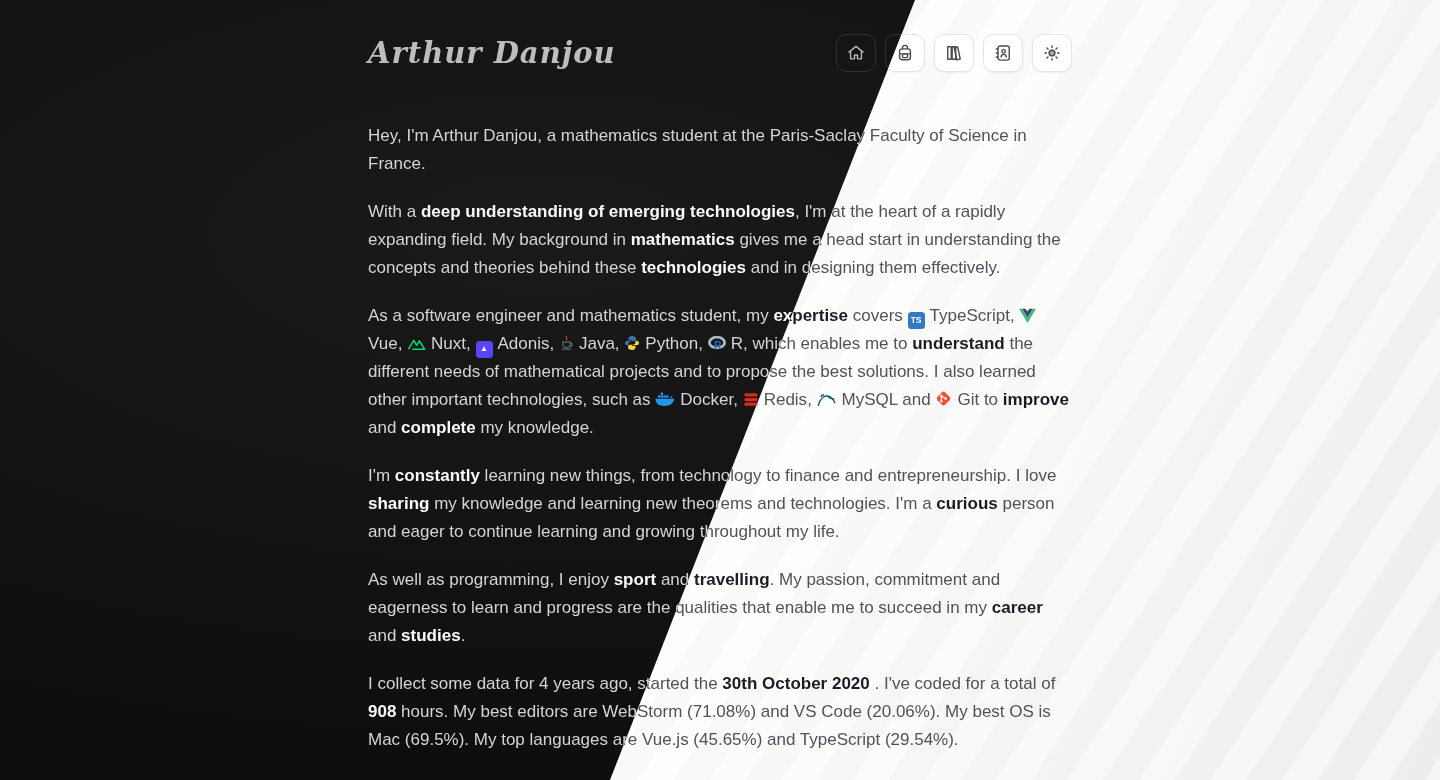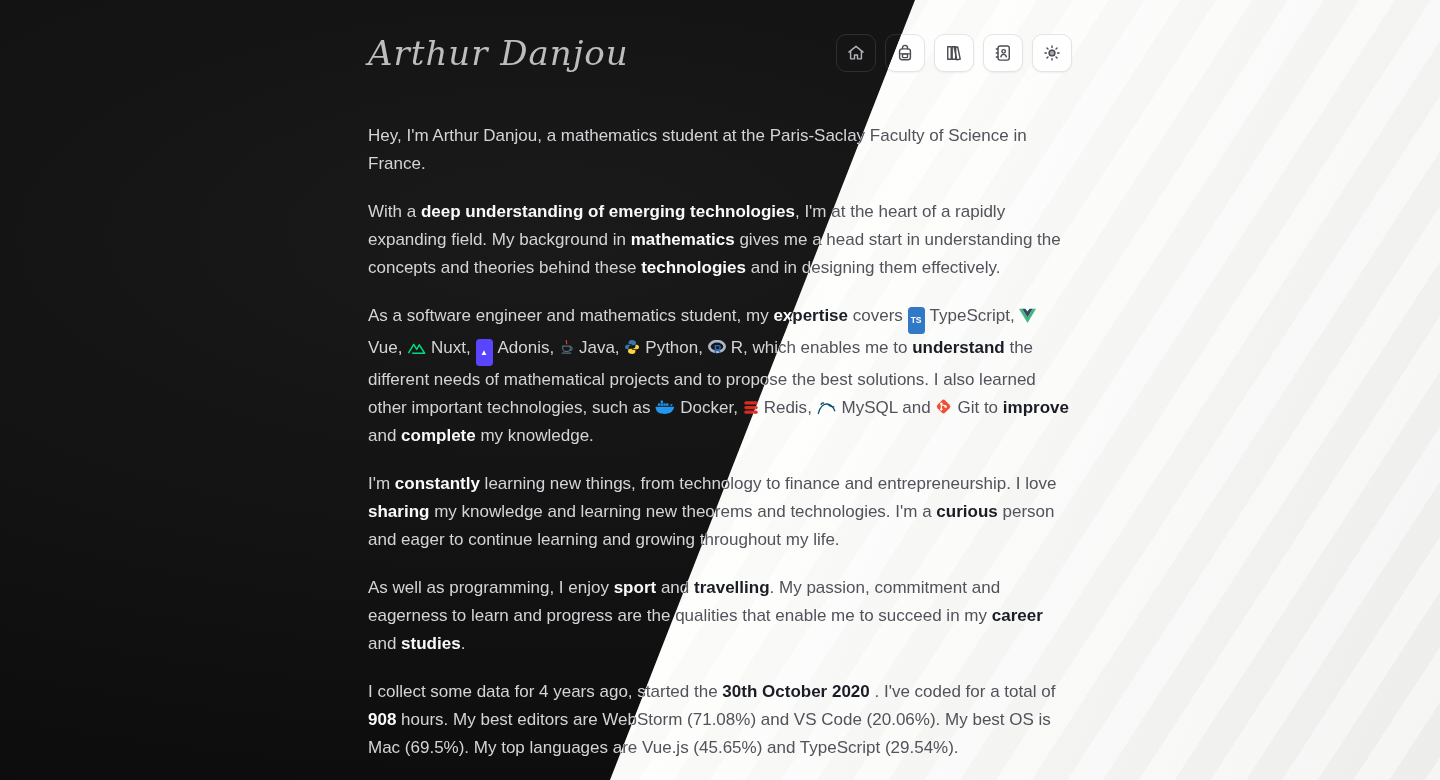--- a/index.html
+++ b/index.html
@@ -20,22 +20,22 @@
     clip-path:polygon(915px 0, 1440px 0, 1440px 780px, 610px 780px);
   }
   .layer.light::before{
     content:"";position:absolute;inset:0;pointer-events:none;opacity:.5;
     background:repeating-linear-gradient(123deg, rgba(255,255,255,.7) 0 30px, rgba(130,130,130,.05) 30px 60px);
   }
   .page{position:relative;width:704px;margin:0 auto;padding-top:33px}
 
   .topbar{display:flex;align-items:center;justify-content:space-between;height:40px}
   .site-title{
-    margin:0;font-family:"DejaVu Serif",serif;font-style:italic;font-weight:400;
-    font-size:34px;letter-spacing:1px;
+    margin:0;font-family:"DejaVu Serif",serif;font-style:italic;font-weight:700;
+    font-size:29px;letter-spacing:1px;
   }
   .dark .site-title{color:#bdbdbd}
   .light .site-title{color:#3f3f46}
 
   .nav{display:flex;gap:9px}
   .nav-btn{
     width:40px;height:38px;border:1px solid;border-radius:10px;
     display:flex;align-items:center;justify-content:center;cursor:pointer;padding:0;
     background:transparent;
   }
@@ -48,21 +48,21 @@
   .dark b{color:#fafafa}
   .light b{color:#1a1d26}
   b{font-weight:700}
   .tech-link{cursor:pointer;text-underline-offset:3px;text-decoration-thickness:1px}
   .dark .tech-link{color:#d4d4d8;text-decoration-color:rgba(212,212,216,.45)}
   .light .tech-link{color:#52525b;text-decoration-color:rgba(82,82,91,.45)}
 
   .inline-icon{display:inline-flex;align-items:center;justify-content:center;vertical-align:-2px;margin-right:5px}
   .inline-icon svg{display:block}
   .chip{
-    display:inline-flex;width:17px;height:27px;border-radius:3.5px;
+    display:inline-flex;width:17px;height:17px;border-radius:3.5px;
     align-items:center;justify-content:center;font-size:8.5px;font-weight:700;line-height:1;
     font-family:"Liberation Sans",sans-serif;
   }
 
   .status-row{display:flex;align-items:center;gap:11px;margin-top:20px}
   .status-row p{margin:0;font-size:17px;line-height:28px}
 </style>
 </head>
 <body>
 

